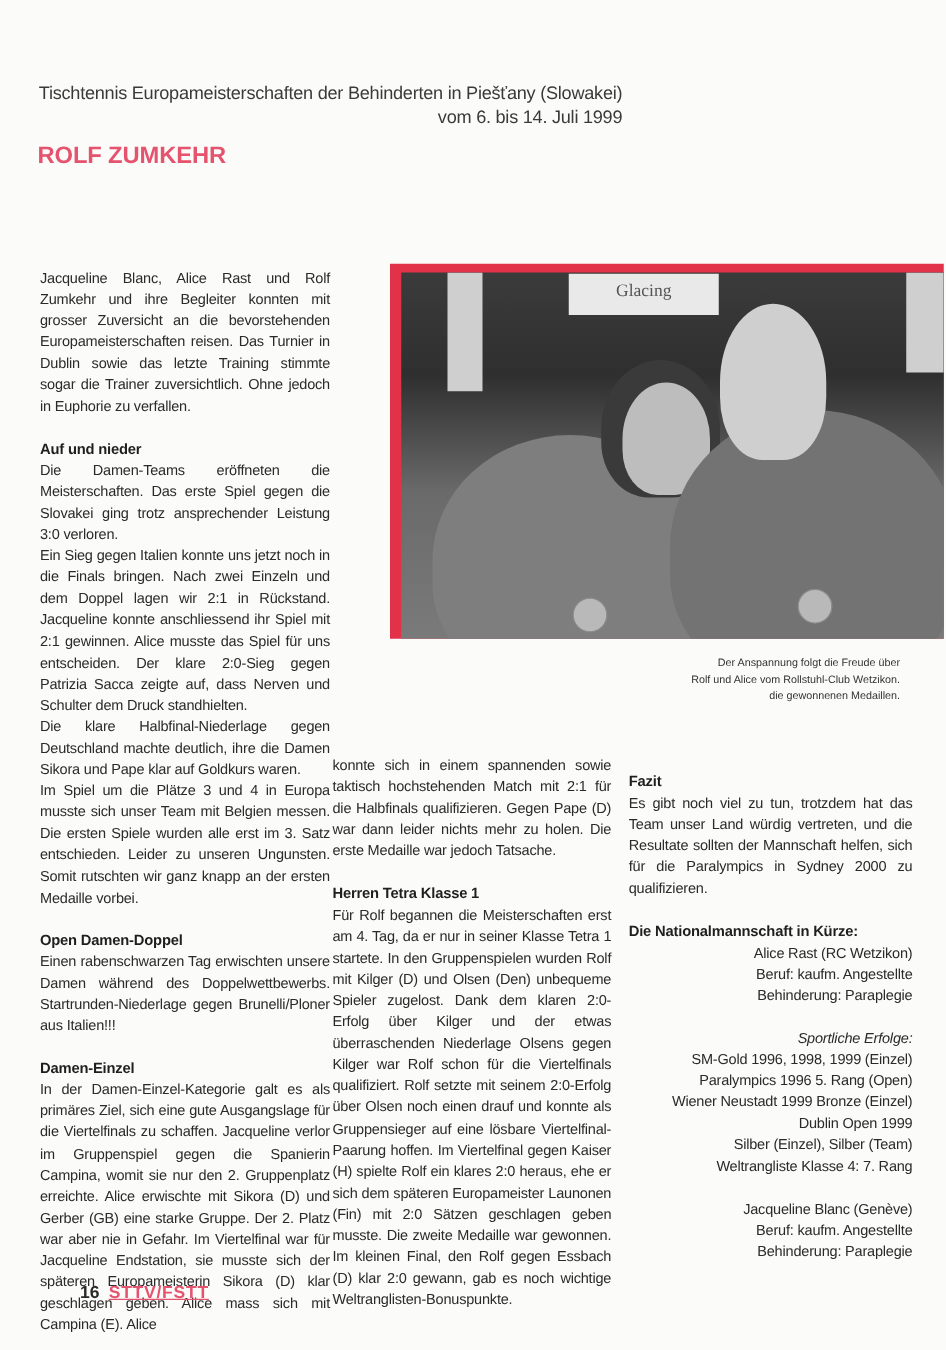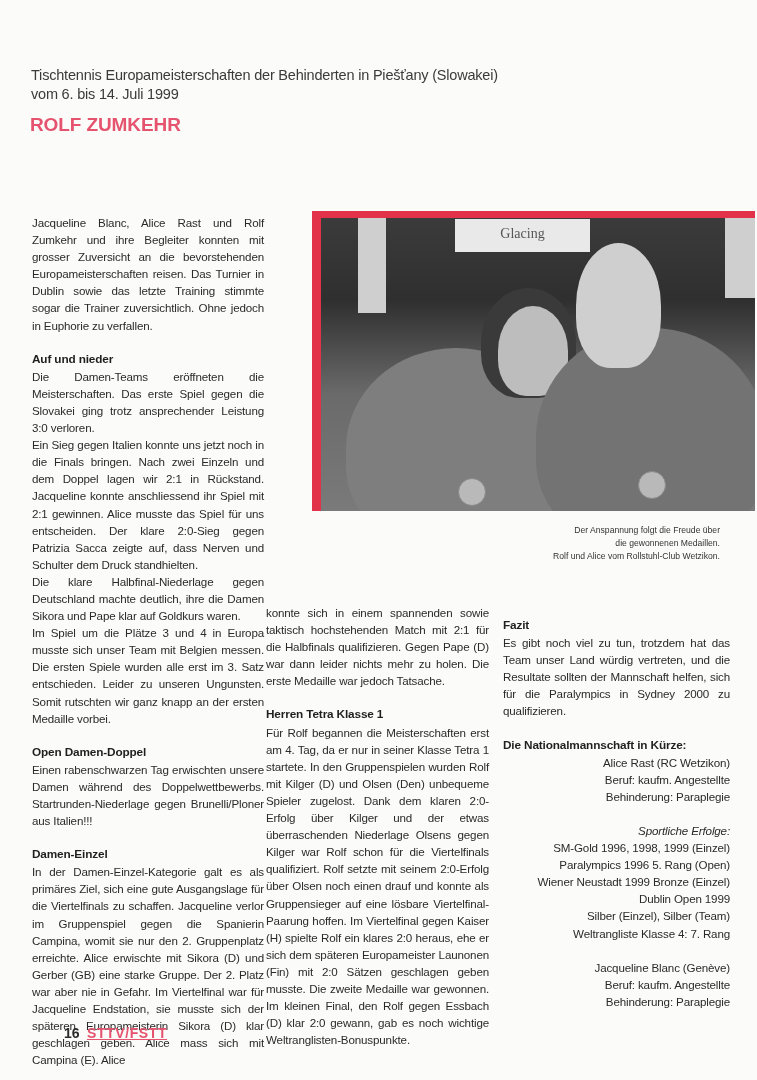--- a/index.html
+++ b/index.html
@@ -6,20 +6,21 @@
   body {
     width:757px; height:1080px; position:relative; overflow:hidden;
     background:#fbfbf9;
     font-family:"Liberation Sans", sans-serif;
     color:#2a2a2a;
   }
   .abs { position:absolute; }
   .kicker {
     left:31px; top:66px; font-size:14.5px; line-height:19px; color:#3a3a3a;
     letter-spacing:-0.2px;
+    text-align:right;
   }
   .headline {
     left:30px; top:113px; font-size:19px; line-height:23px; font-weight:bold;
     color:#e5536e; letter-spacing:-0.1px;
   }
   .col { font-size:11.6px; line-height:17.1px; color:#2a2a2a; text-align:justify; letter-spacing:-0.15px; }
   .col p { margin:0; }
   .col h3 { margin:0; font-size:11.8px; line-height:17.1px; font-weight:bold; color:#1f1f1f; }
   .gap { height:17px; }
   .col1 { left:32px; top:214px; width:232px; }
@@ -30,21 +31,21 @@
 
   .photo-frame {
     left:312px; top:211px; width:443px; height:300px;
     background:#e2324a;
   }
   .photo {
     position:absolute; left:9px; top:7px; right:0; bottom:0;
     background:linear-gradient(180deg,#3b3b3b 0%,#2f2f2f 28%,#454545 40%,#6a6a6a 60%,#7a7a7a 100%);
     overflow:hidden;
   }
-  .ph-sign { position:absolute; left:134px; top:1px; width:135px; height:33px; background:#e9e9e9; color:#555; font-family:"Liberation Serif", serif; font-size:14px; text-align:center; line-height:30px; }
+  .ph-sign { position:absolute; left:134px; top:1px; width:120px; height:33px; background:#e9e9e9; color:#555; font-family:"Liberation Serif", serif; font-size:14px; text-align:center; line-height:30px; }
   .ph-pillar { position:absolute; background:#cfcfcf; }
   .ph-person { position:absolute; border-radius:50% 50% 40% 40%; }
   .ph-medal { position:absolute; border-radius:50%; background:#b9b9b9; border:1px solid #8a8a8a; }
   .caption {
     right:37px; top:524px; width:260px; text-align:right;
     font-size:8.6px; line-height:13px; color:#333;
   }
   .footer-num { left:32px; top:1025px; font-size:14px; font-weight:bold; color:#2a2a2a;margin-left:32px; }
   .footer-brand { left:87px; top:1025px; font-size:14px; font-weight:bold; color:#e5536e; letter-spacing:0.6px;text-decoration:underline; }
 </style>
@@ -86,22 +87,22 @@
     <div class="ph-person" style="left:177px;top:88px;width:70px;height:90px;background:#bdbdbd;"></div>
     <div class="ph-person" style="left:215px;top:110px;width:230px;height:220px;background:#737373;"></div>
     <div class="ph-person" style="left:255px;top:25px;width:85px;height:125px;background:#cfcfcf;"></div>
     <div class="ph-medal" style="left:137px;top:260px;width:26px;height:26px;"></div>
     <div class="ph-medal" style="left:317px;top:253px;width:26px;height:26px;"></div>
   </div>
 </div>
 
 <div class="abs caption">
   <div>Der Anspannung folgt die Freude über</div>
+  <div>Rolf und Alice vom Rollstuhl-Club Wetzikon.</div>
   <div>die gewonnenen Medaillen.</div>
-  <div>Rolf und Alice vom Rollstuhl-Club Wetzikon.</div>
 </div>
 
 <div class="abs col col2">
   <p>konnte sich in einem spannenden sowie taktisch hochstehenden Match mit 2:1 für die Halbfinals qualifizieren. Gegen Pape (D) war dann leider nichts mehr zu holen. Die erste Medaille war jedoch Tatsache.</p>
   <div class="gap"></div>
   <h3>Herren Tetra Klasse 1</h3>
   <p>Für Rolf begannen die Meisterschaften erst am 4. Tag, da er nur in seiner Klasse Tetra 1 startete. In den Gruppenspielen wurden Rolf mit Kilger (D) und Olsen (Den) unbequeme Spieler zugelost. Dank dem klaren 2:0-Erfolg über Kilger und der etwas überraschenden Niederlage Olsens gegen Kilger war Rolf schon für die Viertelfinals qualifiziert. Rolf setzte mit seinem 2:0-Erfolg über Olsen noch einen drauf und konnte als Gruppensieger auf eine lösbare Viertelfinal-Paarung hoffen. Im Viertelfinal gegen Kaiser (H) spielte Rolf ein klares 2:0 heraus, ehe er sich dem späteren Europameister Launonen (Fin) mit 2:0 Sätzen geschlagen geben musste. Die zweite Medaille war gewonnen. Im kleinen Final, den Rolf gegen Essbach (D) klar 2:0 gewann, gab es noch wichtige Weltranglisten-Bonuspunkte.</p>
 </div>
 
 <div class="abs col col3">

